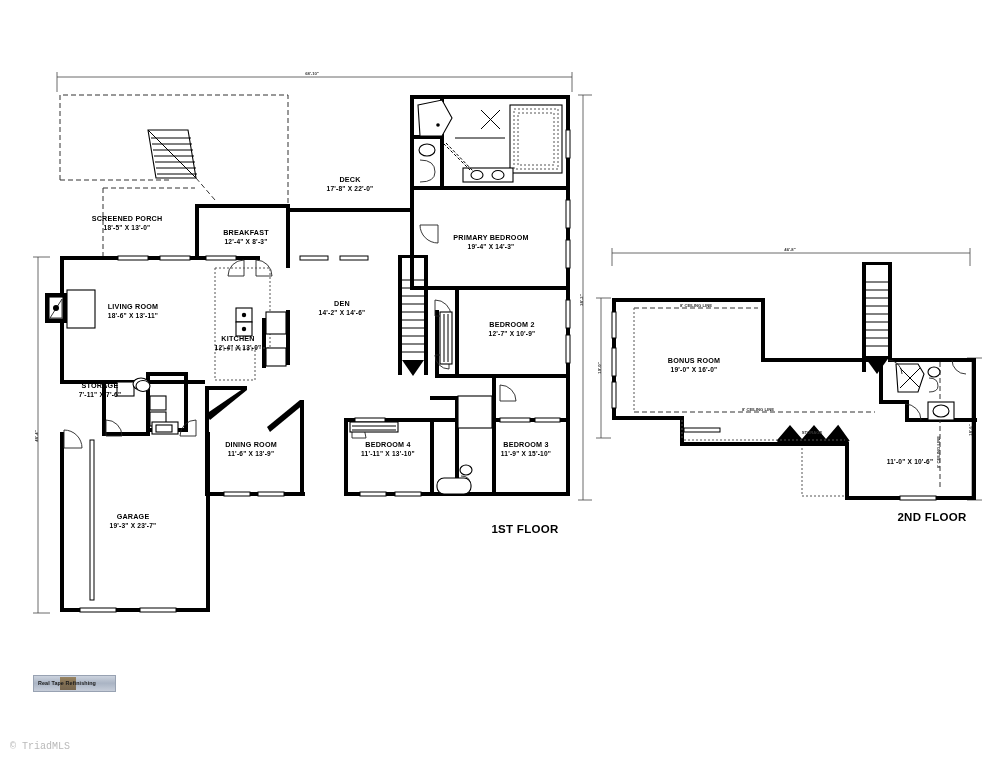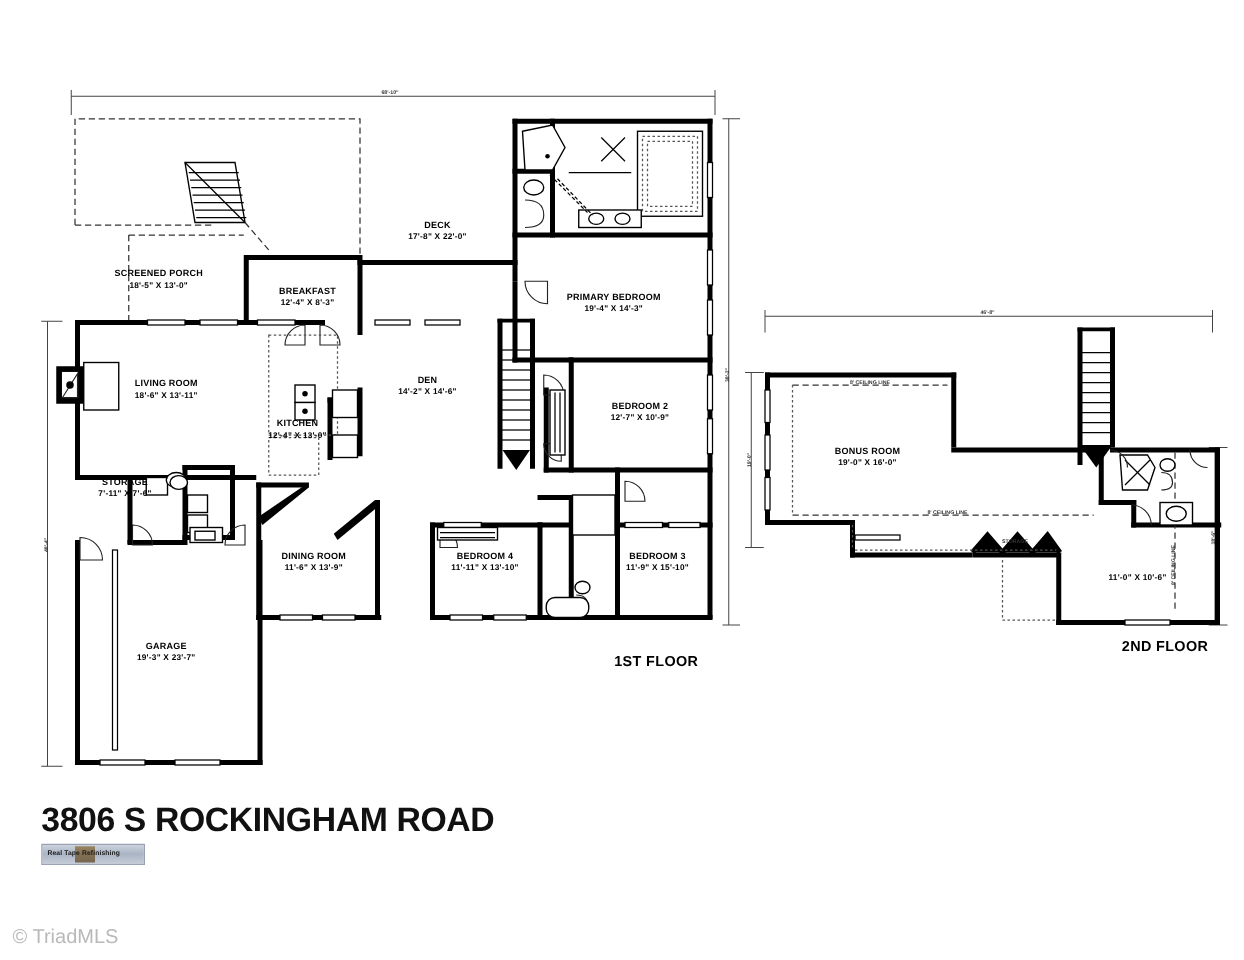--- a/index.html
+++ b/index.html
@@ -114,22 +114,22 @@
     top: 1px;
     width: 16px;
     height: 13px;
     background: linear-gradient(to bottom, #8a6c3a, #5e4522);
     opacity: 0.75;
   }
   #watermark {
     position: absolute;
     left: 10px;
     top: 741px;
-    font-family: Liberation Sans, sans-serif;
-    font-size: 16px;
+    font-family: Liberation Mono, monospace;
+    font-size: 10px;
     color: #b9b9b9;
     white-space: nowrap;
   }
 </style>
 </head>
 <body>
 
 <div id="plan-sheet">
 
   <svg class="plan-svg" viewBox="0 0 995 768">
@@ -523,21 +523,20 @@
         <text class="room-dim" x="694" y="372">19'-0" X 16'-0"</text>
 
         <text class="room-dim" x="910" y="464">11'-0" X 10'-6"</text>
       </g>
 
       <text class="floor-label" x="932" y="521">2ND FLOOR</text>
     </g>
 
   </svg>
 
-  <div id="property-title">3806 S ROCKINGHAM ROAD</div>
 
   <div id="builder-logo">
     <div class="logo-mark"></div>
     <div class="logo-text">Real Tape Refinishing</div>
   </div>
 
   <div id="watermark">© TriadMLS</div>
 
 </div>
 

